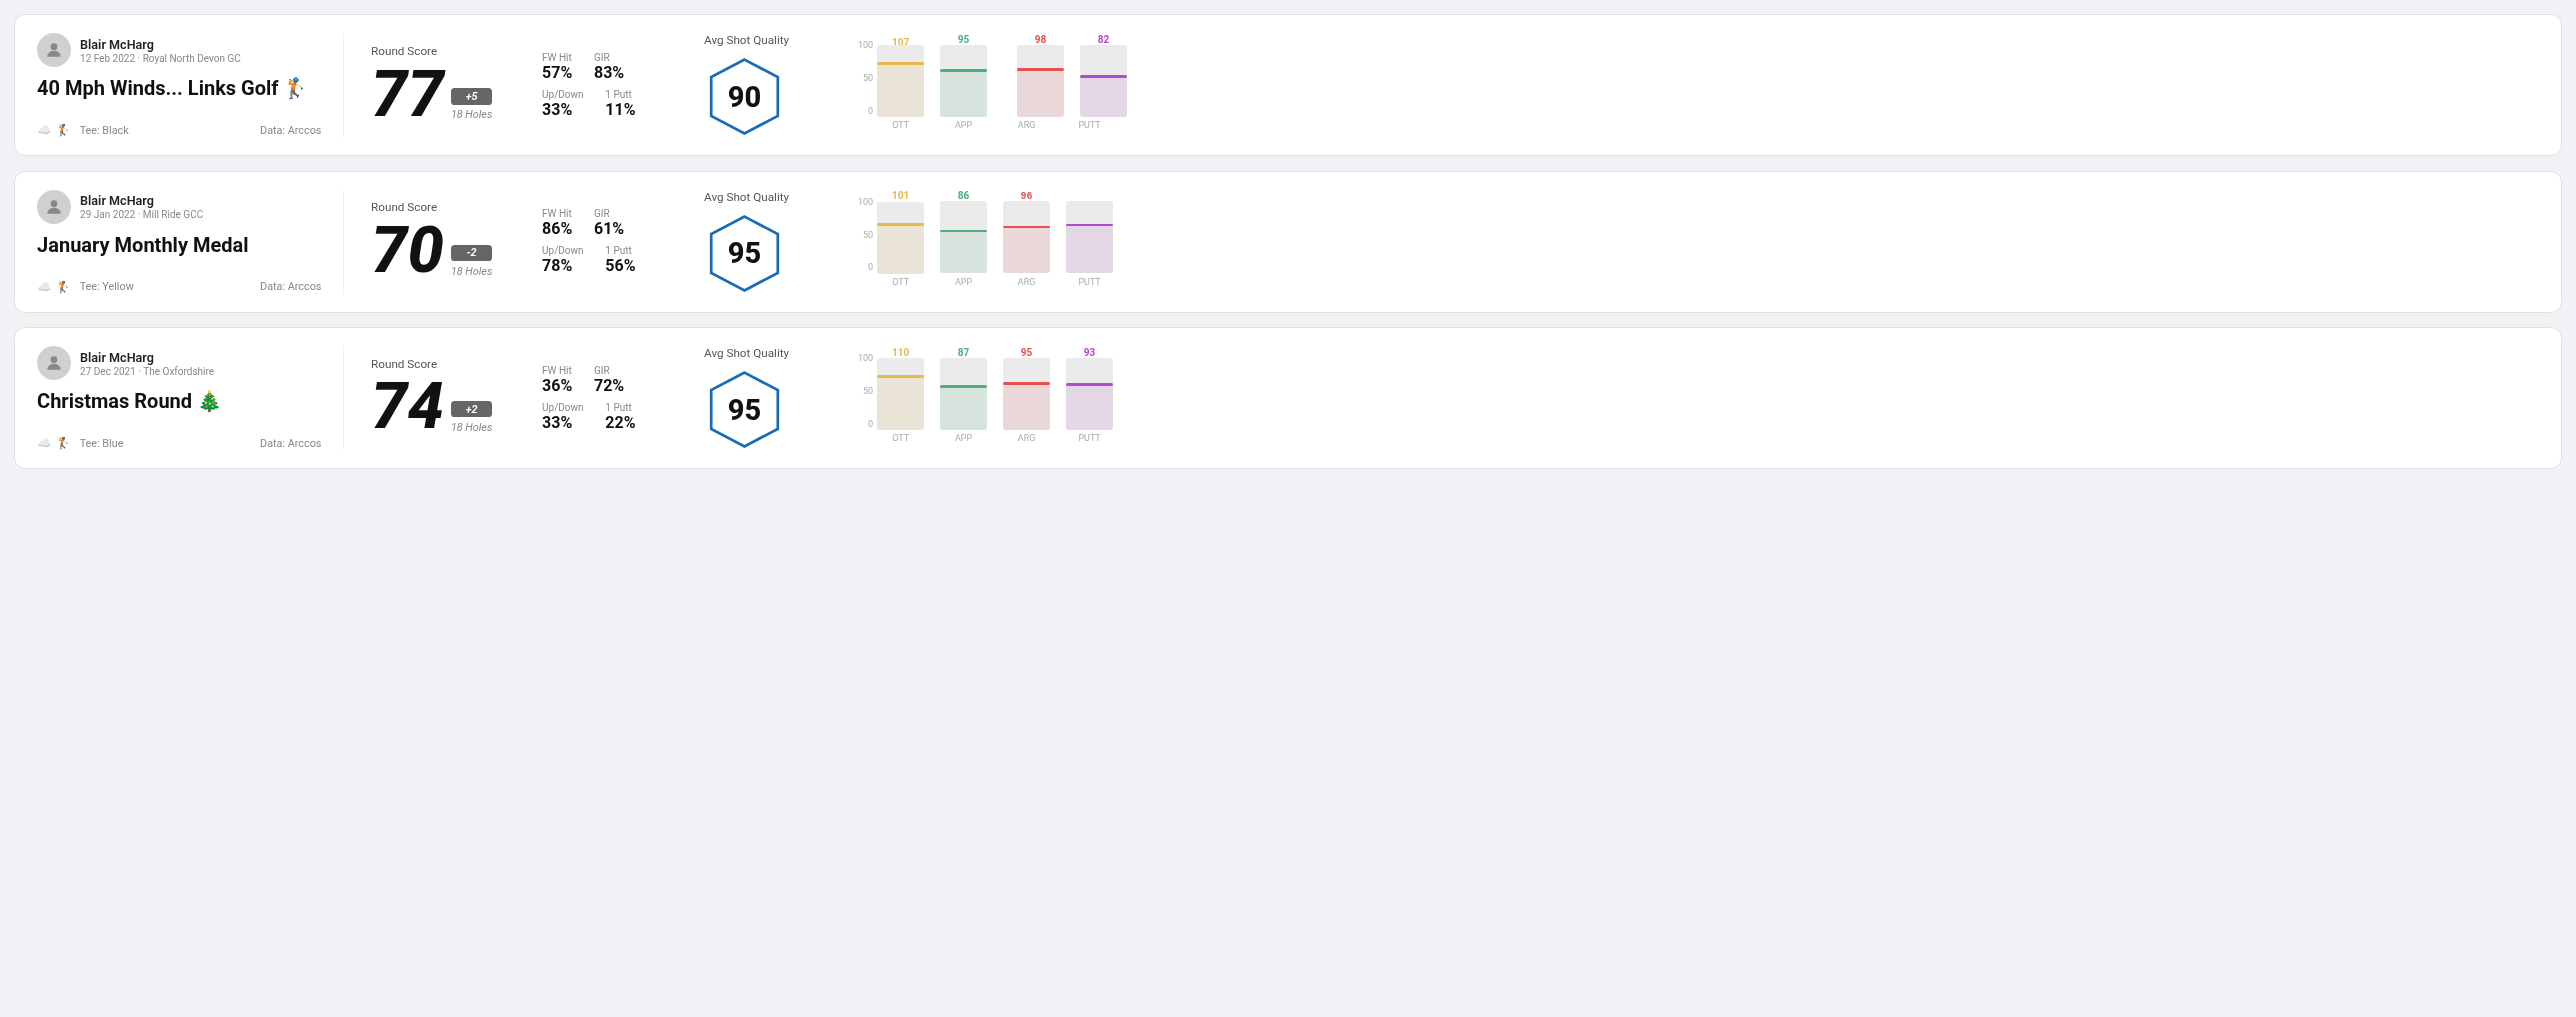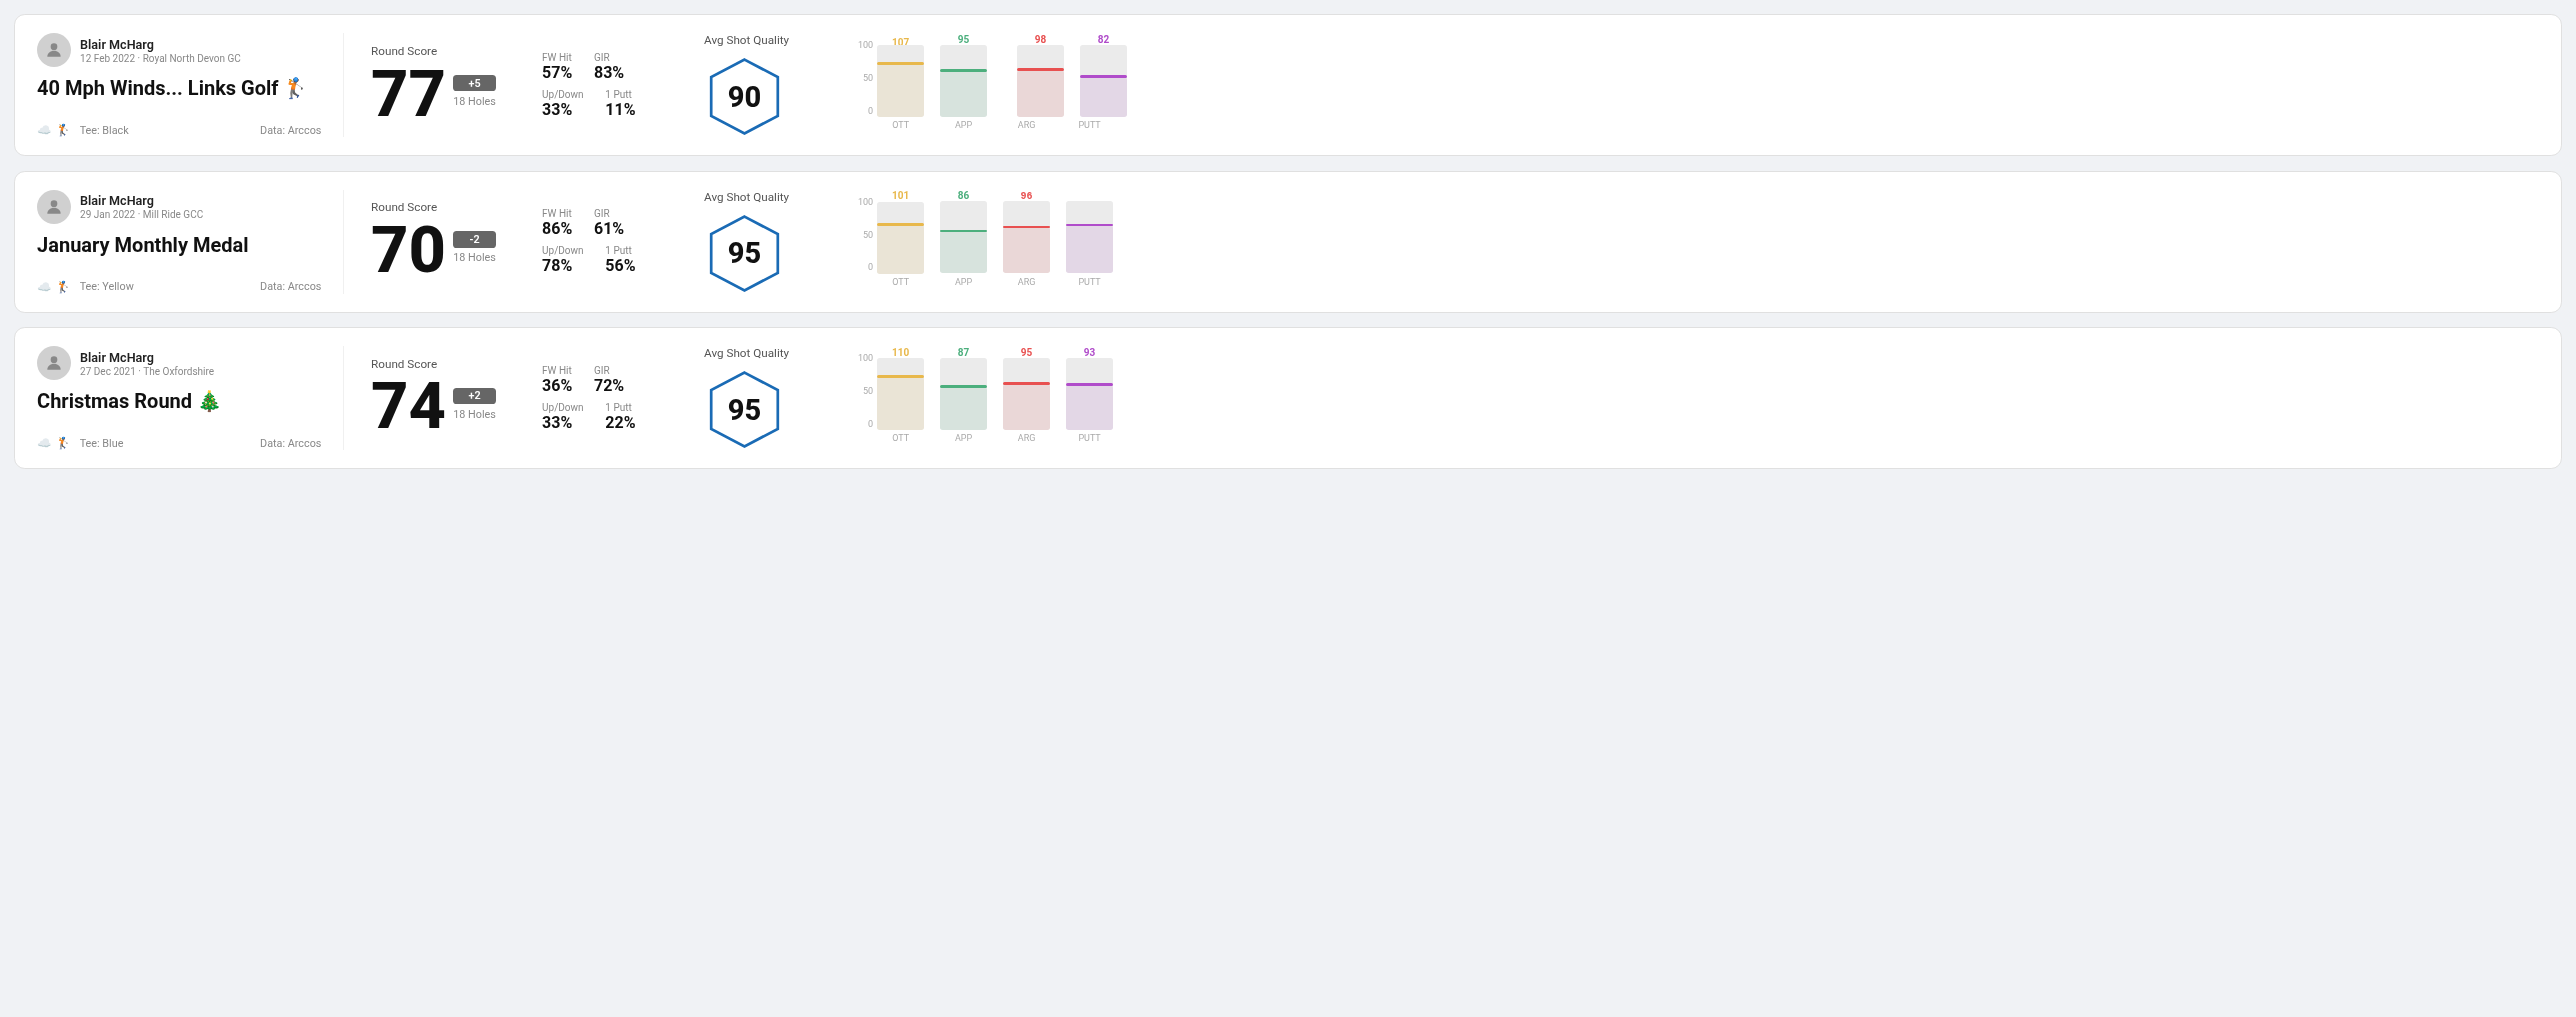--- a/index.html
+++ b/index.html
@@ -94,22 +94,23 @@
       flex-direction: column;
       justify-content: center;
     }
     .score-label {
       font-size: 11.7px;
       color: #555;
       margin-bottom: 3.6px;
     }
     .score-row {
       display: flex;
-      align-items: center;
+      align-items: flex-end;
       gap: 7.2px;
+      font-style: italic;
     }
     .score-number {
       font-size: 65px;
       font-weight: 800;
       color: #111;
       line-height: 1;
     }
     .score-badge-group {
       display: flex;
       flex-direction: column;

